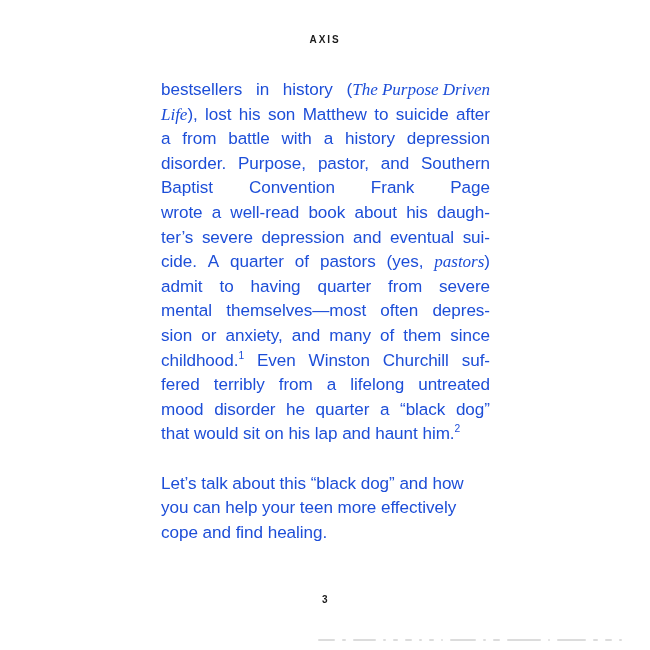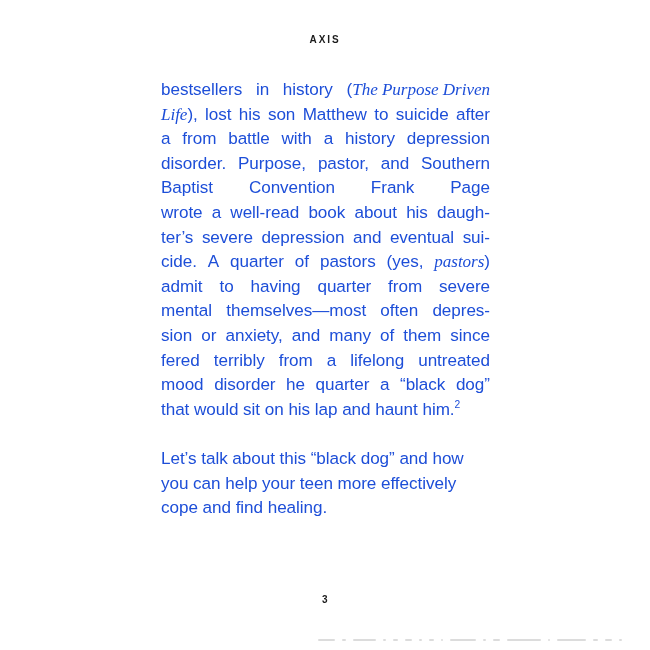--- a/index.html
+++ b/index.html
@@ -207,20 +207,27 @@
           <span class="w">sion</span>
           <span class="w">or</span>
           <span class="w">anxiety,</span>
           <span class="w">and</span>
           <span class="w">many</span>
           <span class="w">of</span>
           <span class="w">them</span>
           <span class="w">since</span>
         </span>
         <span class="line justify">
+          <span class="w">childhood.<sup>1</sup></span>
+          <span class="w">Even</span>
+          <span class="w">Winston</span>
+          <span class="w">Churchill</span>
+          <span class="w">suf-</span>
+        </span>
+        <span class="line justify">
           <span class="w">fered</span>
           <span class="w">terribly</span>
           <span class="w">from</span>
           <span class="w">a</span>
           <span class="w">lifelong</span>
           <span class="w">untreated</span>
         </span>
         <span class="line justify">
           <span class="w">mood</span>
           <span class="w">disorder</span>

